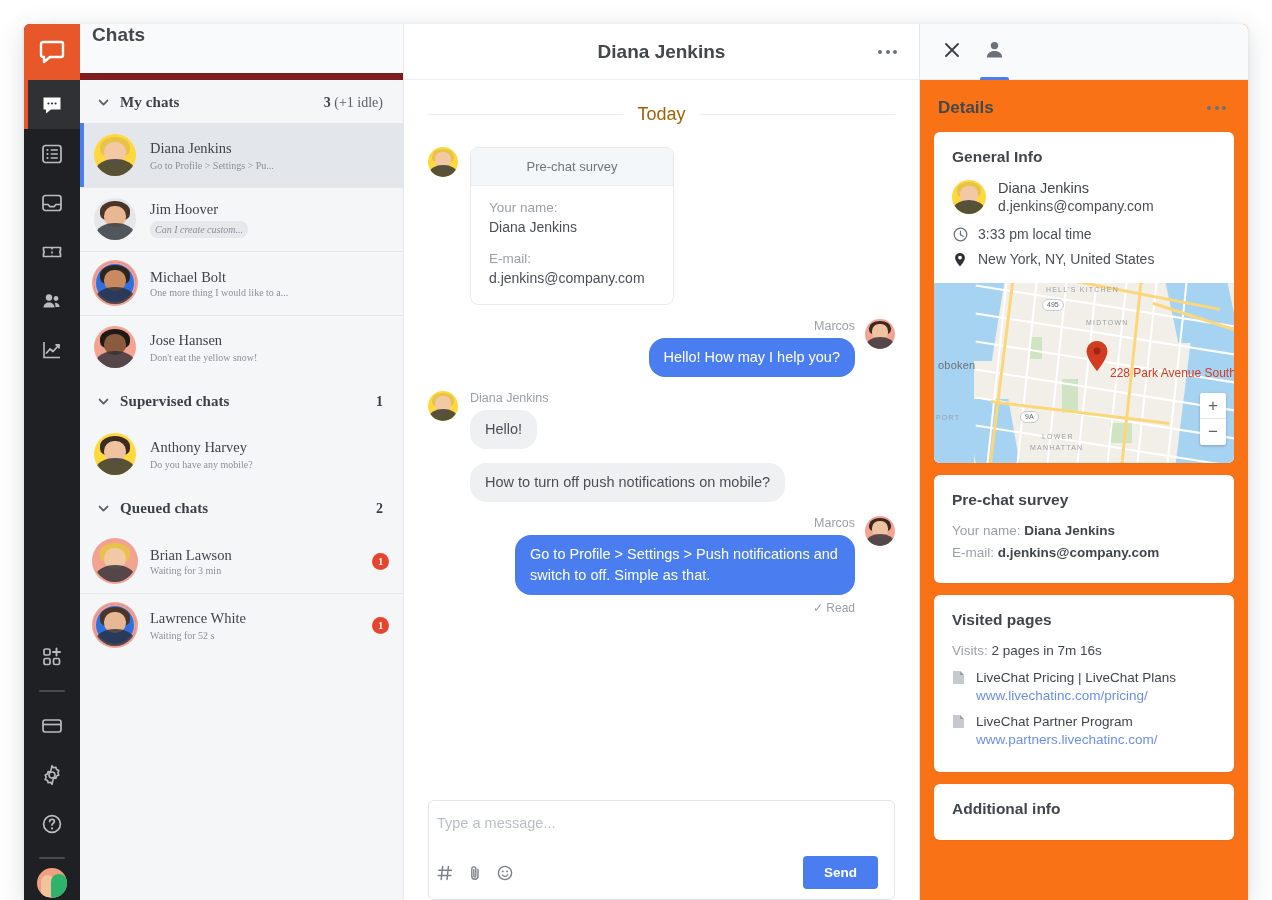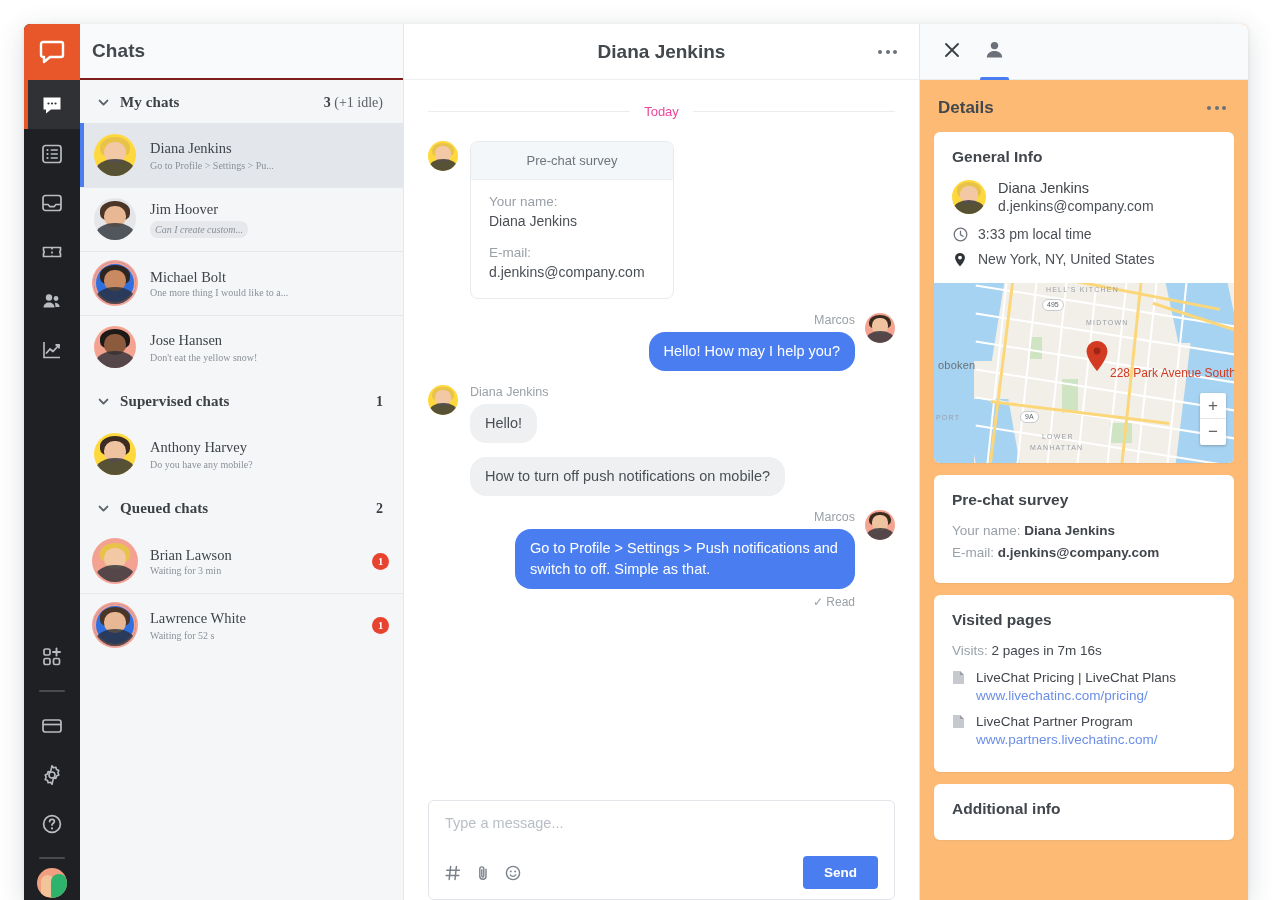--- a/index.html
+++ b/index.html
@@ -22,21 +22,21 @@
   .rail-item.active::before { content:""; position:absolute; left:0; top:0; bottom:0; width:4px; background:#E8572A; }
   .rail-item svg { display:block; }
   .rail-sep { width:26px; height:2px; background:#4a4b4e; border-radius:1px; margin:9px 0; }
   .rail-spacer { flex:1 1 auto; }
   .rail-avatar { width:30px; height:30px; border-radius:50%; background:#f0a080; overflow:hidden; position:relative; margin-bottom:2px; }
   .rail-avatar .f { position:absolute; left:4px; top:7px; width:13px; height:22px; border-radius:7px 7px 3px 3px; background:#f3c39a; }
   .rail-avatar .g { position:absolute; right:0px; top:6px; width:16px; height:24px; border-radius:8px 8px 2px 2px; background:#2db36b; }
 
   
   .chats-col { width:324px; flex:0 0 324px; background:#f5f6f8; border-right:1px solid #e4e7eb; display:flex; flex-direction:column; }
-  .chats-head { height:56px; display:flex; align-items:center; padding:0 0 0 12px; background:#f9fafb; border-bottom:2px solid #7f1d1d; }
+  .chats-head { height:56px; display:flex; padding:0 0 0 12px; background:#f9fafb; border-bottom:7px solid #7f1d1d; }
   .chats-head h1 { font-size:19px; font-weight:bold; color:#43484d; letter-spacing:.1px; }
   .chats-scroll { flex:1 1 auto; overflow:hidden;font-family:Liberation Serif, serif; }
 
   .grp { display:flex; align-items:center; padding:14px 20px 12px 14px; }
   .grp .chev { width:18px; display:flex; align-items:center; justify-content:center; color:#5c6269; }
   .grp .gt { font-size:15px; font-weight:bold; color:#3c4146; margin-left:8px; letter-spacing:.1px; }
   .grp .gc { margin-left:auto; font-size:14px; color:#5a6066; }
   .grp .gc b { font-weight:bold; color:#3c4146; }
 
   .chat-item { display:flex; align-items:center; padding:11px 14px 11px 14px; position:relative; background:transparent; }
@@ -61,21 +61,21 @@
   .face .shirt { position:absolute; bottom:0; left:50%; transform:translateX(-50%); border-radius:50% 50% 0 0 / 70% 70% 0 0; }
 
   
   .conv-col { flex:1 1 auto; display:flex; flex-direction:column; background:#ffffff; border-right:1px solid #e4e7eb; min-width:0; }
   .conv-head { height:56px; display:flex; align-items:center; justify-content:center; position:relative; border-bottom:1px solid #eceef1; background:#fff; }
   .conv-head h2 { font-size:19px; font-weight:bold; color:#43484d; }
   .conv-head .dots { position:absolute; right:16px; top:50%; transform:translateY(-50%); display:flex; gap:3.5px; padding:6px; }
   .conv-head .dots i { width:4px; height:4px; border-radius:50%; background:#6b7178; display:block; }
 
   .conv-body { flex:1 1 auto; padding:18px 24px 4px 24px; overflow:hidden; }
-  .daysep { display:flex; align-items:center; gap:14px; color:#ec4899; font-size:13px; margin:6px 0 22px 0; }
+  .daysep { display:flex; align-items:center; gap:14px; color:#a16207; font-size:18px; margin:6px 0 22px 0; }
   .daysep::before, .daysep::after { content:""; flex:1 1 auto; height:1px; background:#eaecef; }
 
   .row { display:flex; margin-bottom:14px; align-items:flex-start; }
   .row.out { justify-content:flex-end; }
   .msg-av { width:30px; height:30px; border-radius:50%; flex:0 0 30px; overflow:hidden; position:relative; }
   .bub-wrap { max-width:330px; }
   .bub-wrap.right { max-width:340px; text-align:right; }
   .sender { font-size:12.5px; color:#9aa1a8; margin-bottom:5px; }
   .bub { display:inline-block; text-align:left; padding:9px 15px; border-radius:16px; font-size:14.5px; line-height:1.45; }
   .bub.them { background:#eff0f2; color:#4a4f55; }
@@ -83,29 +83,29 @@
   .readmark { font-size:12px; color:#9aa1a8; margin-top:6px; }
 
   .survey { border:1px solid #e7e9ec; border-radius:8px; width:204px; overflow:hidden; background:#fff; }
   .survey-hd { background:#f4f7f9; text-align:center; font-size:13px; color:#6e757c; padding:11px 8px; border-bottom:1px solid #eaedf0; }
   .survey-bd { padding:14px 18px 18px 18px; }
   .survey-lb { font-size:13.5px; color:#9aa1a8; margin-bottom:4px; }
   .survey-vl { font-size:14px; color:#4a4f55; margin-bottom:16px; }
   .survey-vl:last-child { margin-bottom:0; }
 
   .composer-wrap { padding:10px 24px 0 24px; }
-  .composer { border:1px solid #e2e5e9; border-radius:6px; height:100px; display:flex; flex-direction:column; padding:14px 16px 10px 16px; }
+  .composer { border:1px solid #e2e5e9; border-radius:6px; height:100px; display:flex; flex-direction:column; padding:14px 16px 10px 8px; }
   .composer .ph { font-size:14.5px; color:#b9bec4; flex:1 1 auto; }
   .composer .tools { display:flex; align-items:center; gap:14px; }
   .composer .tools .t { color:#7b8188; display:flex; align-items:center; }
   .send-btn { margin-left:auto; background:#4a7ef0; color:#fff; border:none; border-radius:4px; font-size:13.5px; font-weight:bold;
               padding:9px 21px; font-family:inherit; }
 
   
-  .det-col { width:328px; flex:0 0 328px; background:#fdba74; display:flex; flex-direction:column; }
+  .det-col { width:328px; flex:0 0 328px; background:#f97316; display:flex; flex-direction:column; }
   .det-tabs { height:56px; background:#f9fafb; display:flex; align-items:center; gap:14px; padding:0 18px; border-bottom:1px solid #e8eaee; }
   .det-tab { position:relative; height:56px; display:flex; align-items:center; padding:0 4px; }
   .det-tab.active::after { content:""; position:absolute; left:0; right:0; bottom:0; height:3px; background:#4a7ef0; border-radius:2px 2px 0 0; }
   .det-head { display:flex; align-items:center; padding:18px 16px 14px 18px; }
   .det-head h3 { font-size:17px; font-weight:bold; color:#43484d; }
   .det-head .dots { margin-left:auto; display:flex; gap:3.5px; padding:6px; }
   .det-head .dots i { width:4px; height:4px; border-radius:50%; background:#6b7178; display:block; }
   .det-scroll { flex:1 1 auto; padding:0 14px; overflow:hidden; }
   .card { background:#fff; border-radius:6px; margin-bottom:12px; box-shadow:0 1px 2px rgba(40,50,70,.07); overflow:hidden; }
   .card-pad { padding:16px 18px; }

